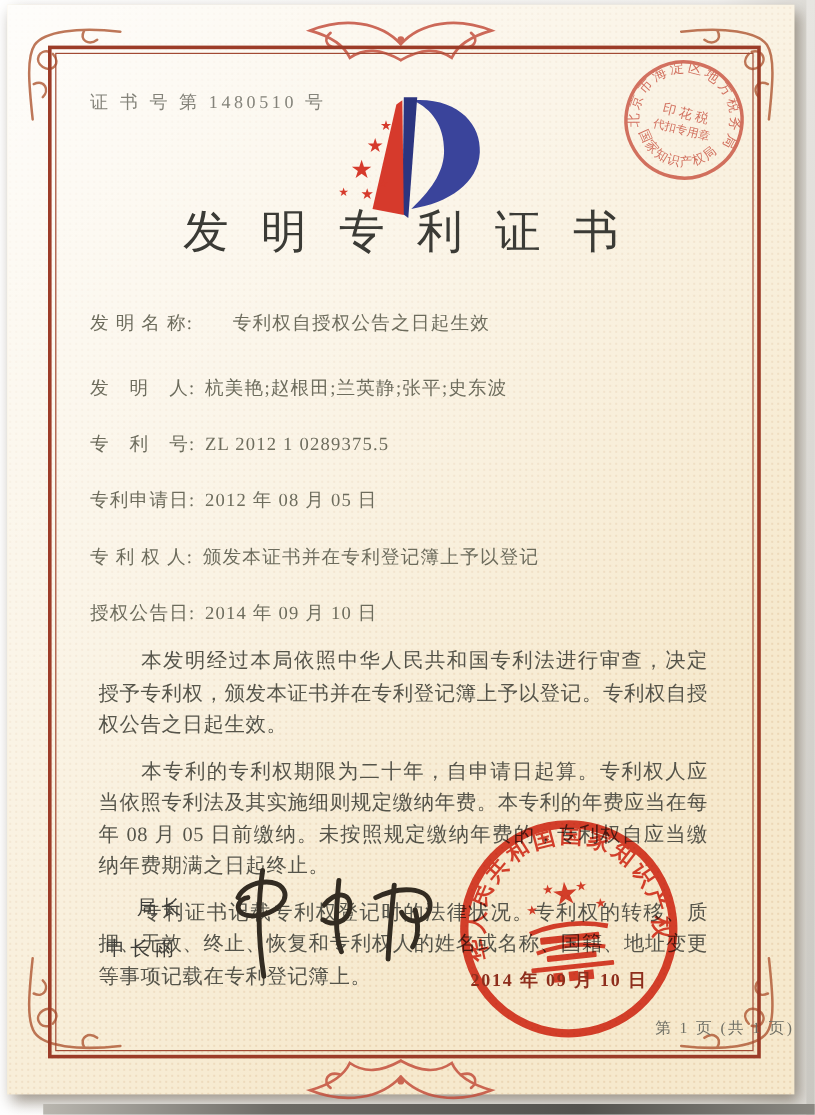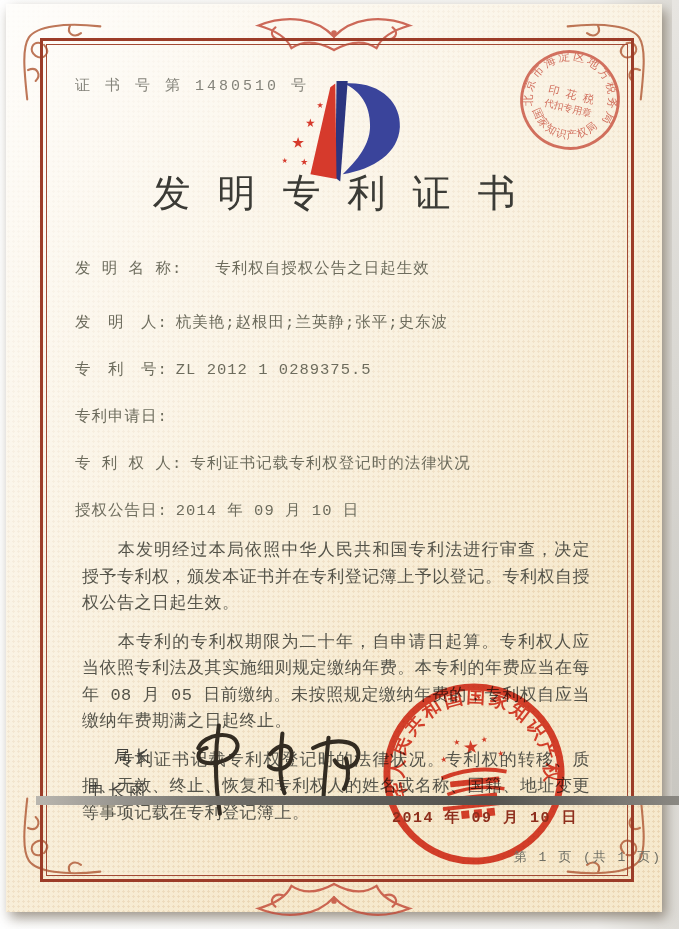--- a/index.html
+++ b/index.html
@@ -1,21 +1,21 @@
 <!DOCTYPE html>
 <html><head>
 <meta charset="utf-8">
 <style>
   html,body{margin:0;padding:0;}
   body{
     width:679px;height:929px;overflow:hidden;
     background:linear-gradient(90deg,#ffffff 0%,#f4f3f1 88%,#dedcd7 100%);
     font-family:"Liberation Serif","DejaVu Serif",serif;
   }
-  .photo{position:relative;width:679px;height:805px;font-family:Liberation Mono, monospace;}
+  .photo{position:relative;width:679px;height:929px;}
   .scan-edge-bottom{
     position:absolute;left:36px;right:0;bottom:0;height:9px;
     background:linear-gradient(90deg,#b9b6af,#6d6b66 30%,#53524e 70%,#8a8882);
   }
   .scan-edge-right{
     position:absolute;top:0;right:0;width:7px;height:100%;
     background:linear-gradient(180deg,#e7e5e1,#c9c7c1);
   }
   .cert{
     position:absolute;left:6px;top:4px;width:656px;height:908px;
@@ -197,24 +197,25 @@
       <div class="field">
         <span class="flabel">发　明　人:</span>
         <span class="fvalue">杭美艳;赵根田;兰英静;张平;史东波</span>
       </div>
       <div class="field">
         <span class="flabel">专　利　号:</span>
         <span class="fvalue">ZL 2012 1 0289375.5</span>
       </div>
       <div class="field">
         <span class="flabel">专利申请日:</span>
+        <span class="fvalue">2012 年 08 月 05 日</span>
       </div>
       <div class="field">
         <span class="flabel">专 利 权 人:</span>
-        <span class="fvalue">专利证书记载专利权登记时的法律状况</span>
+        <span class="fvalue">颁发本证书并在专利登记簿上予以登记</span>
       </div>
       <div class="field">
         <span class="flabel">授权公告日:</span>
         <span class="fvalue">2014 年 09 月 10 日</span>
       </div>
     </div>
 
     <div class="paras">
       <p>本发明经过本局依照中华人民共和国专利法进行审查，决定授予专利权，颁发本证书并在专利登记簿上予以登记。专利权自授权公告之日起生效。</p>
       <p>本专利的专利权期限为二十年，自申请日起算。专利权人应当依照专利法及其实施细则规定缴纳年费。本专利的年费应当在每年 08 月 05 日前缴纳。未按照规定缴纳年费的，专利权自应当缴纳年费期满之日起终止。</p>

